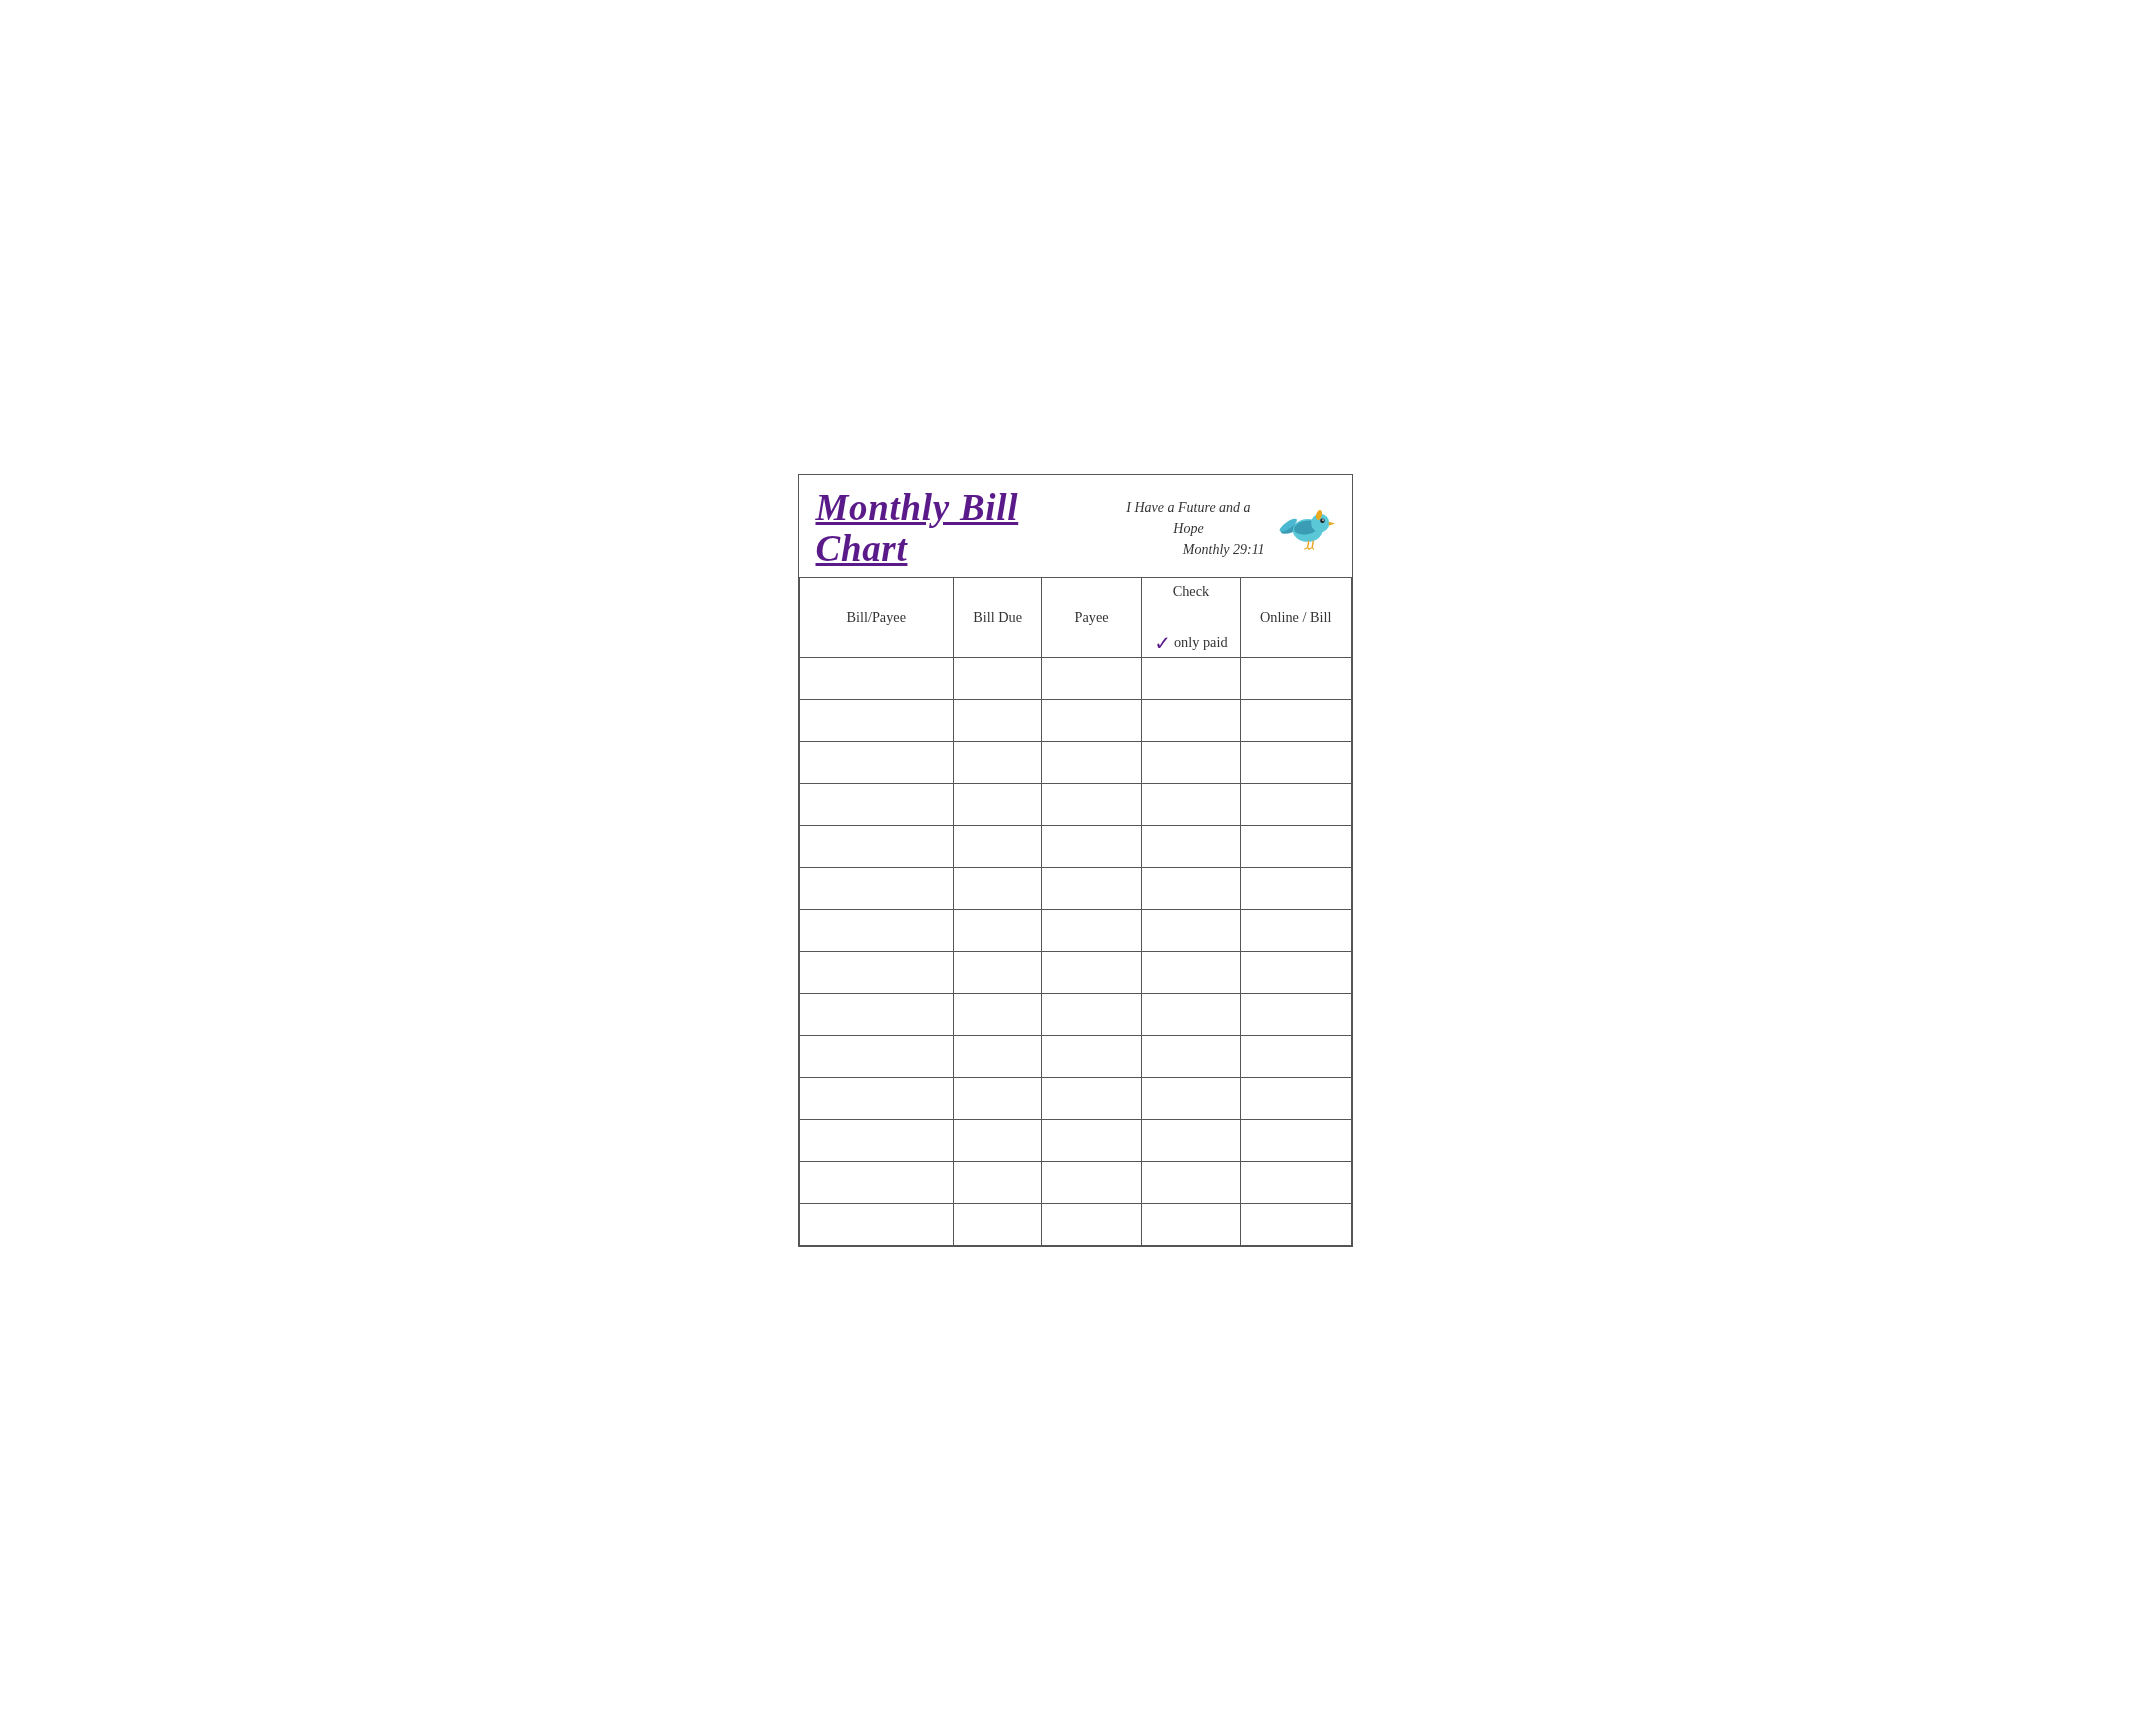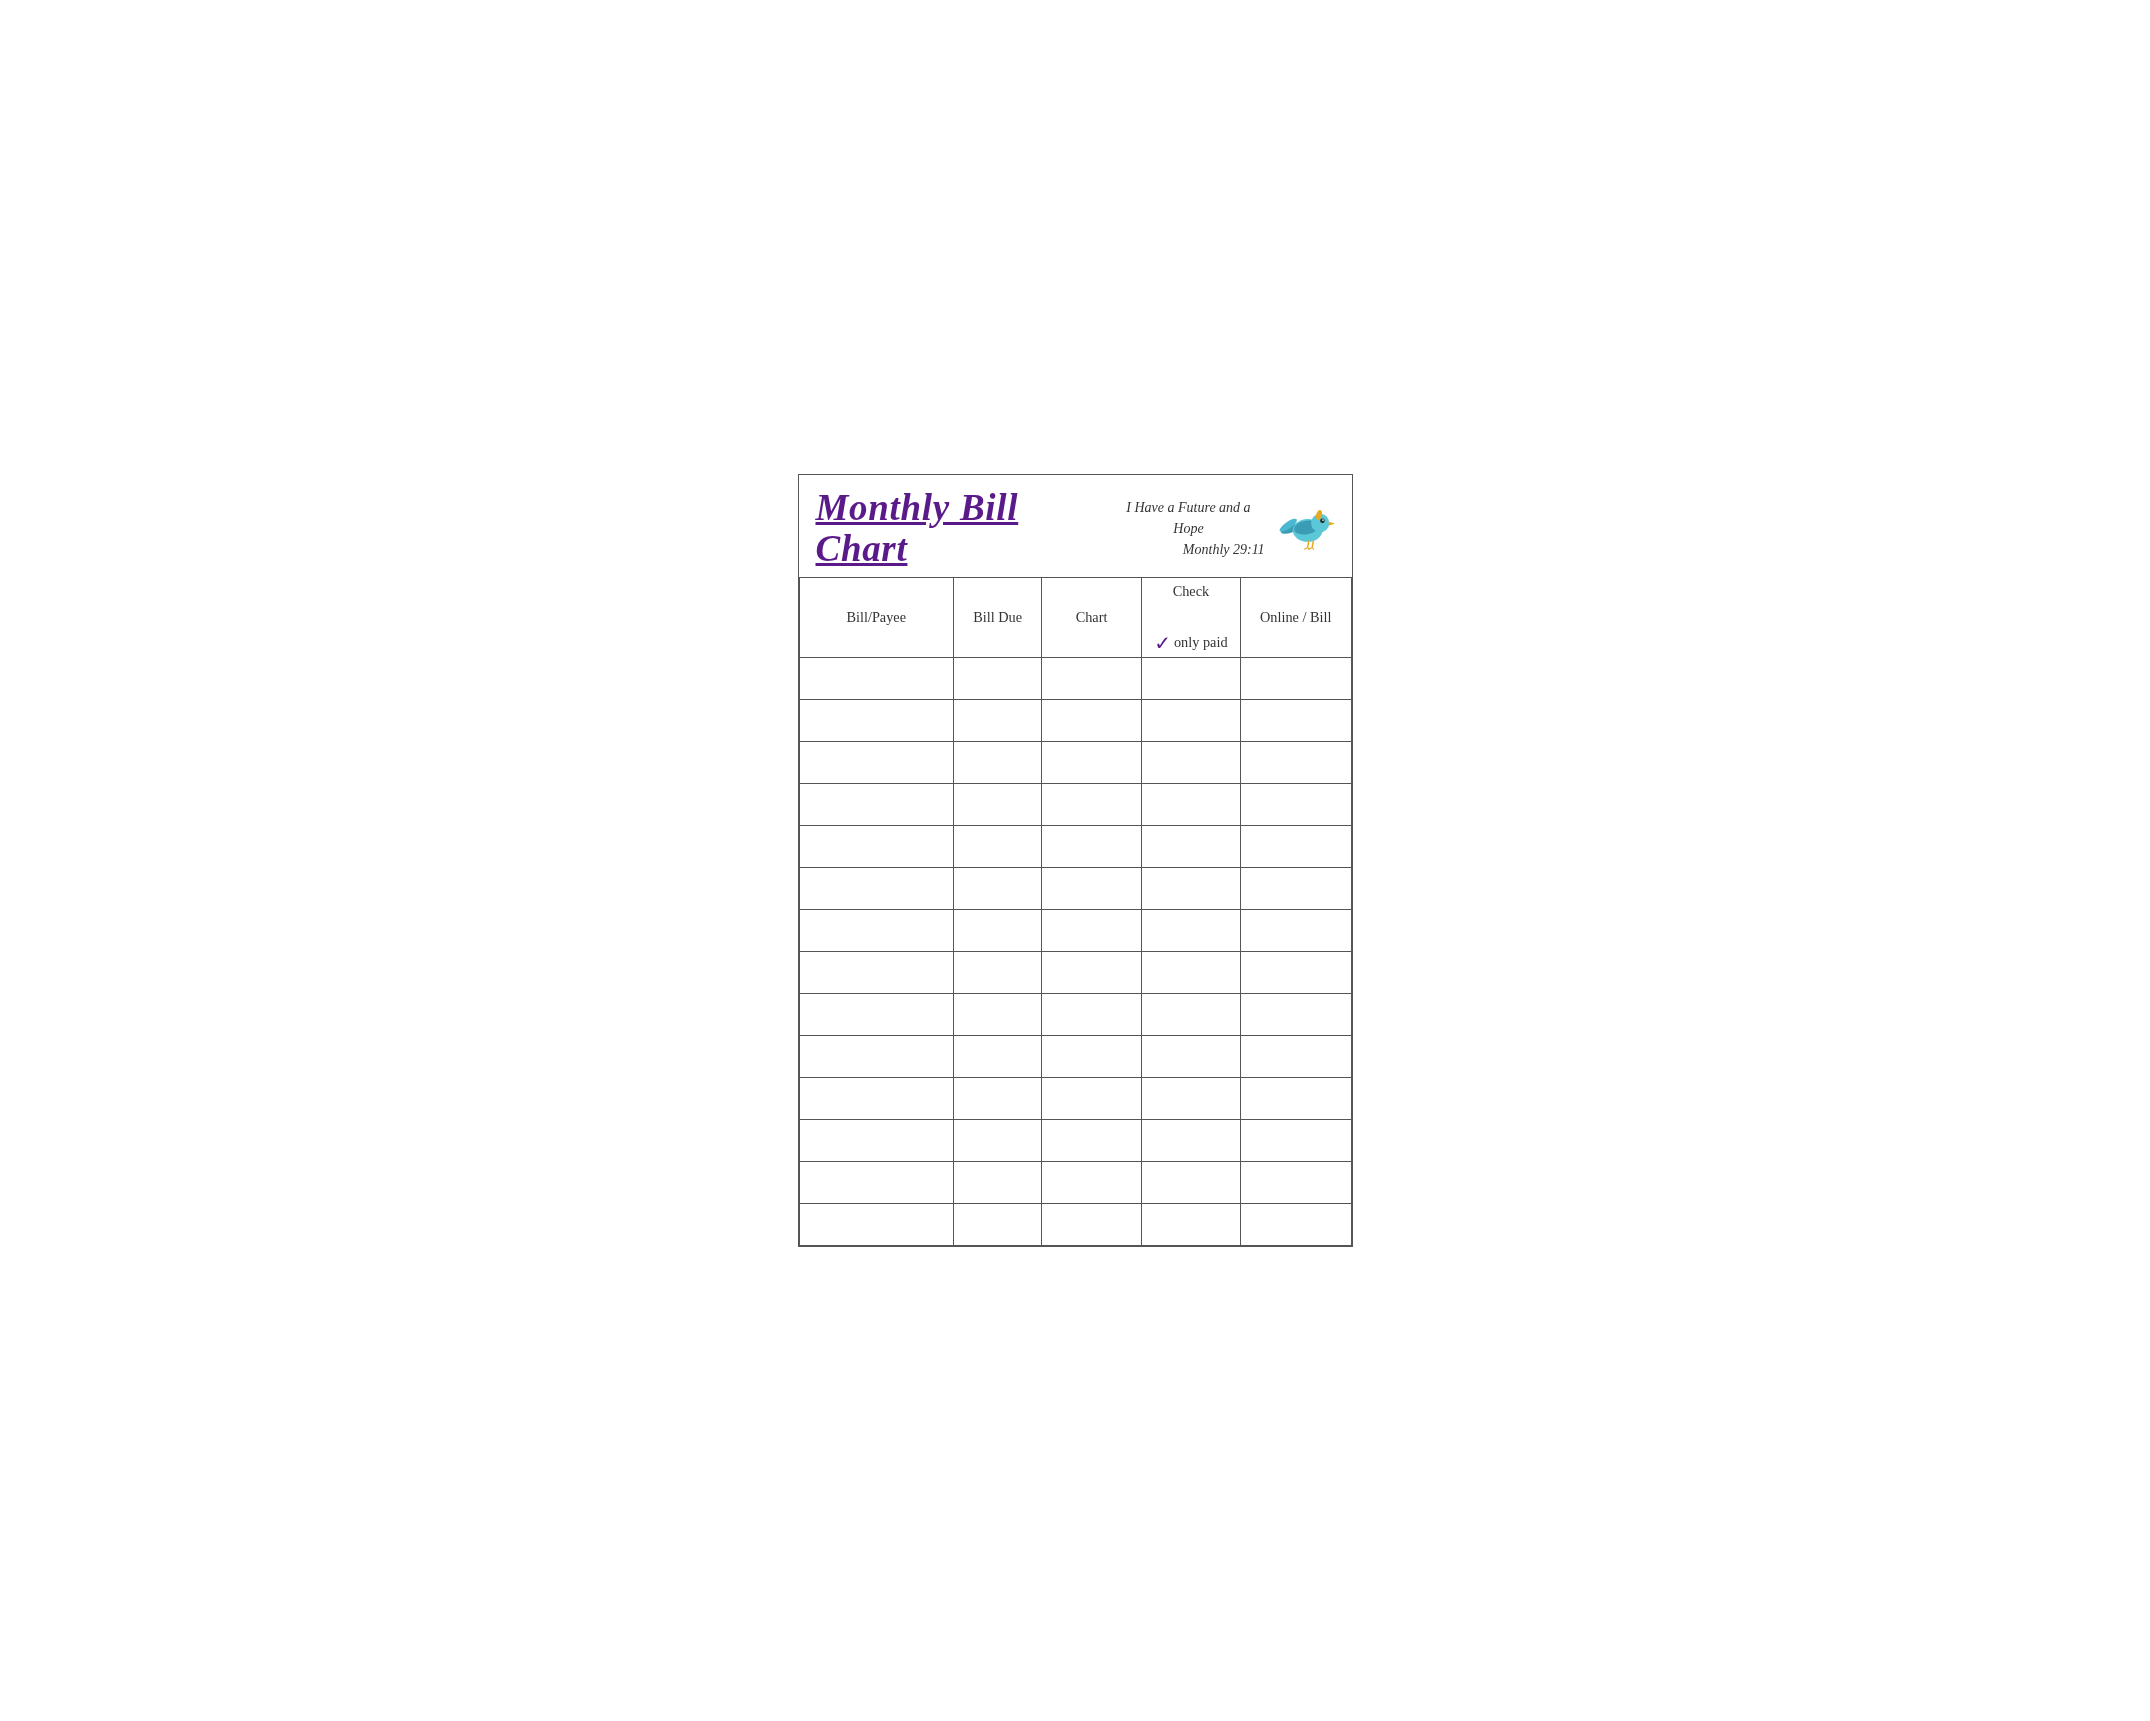--- a/index.html
+++ b/index.html
@@ -205,21 +205,21 @@
   <table class="bill-table">
     <thead>
       <tr>
         <th class="col-bill">
           <span>Bill/Payee</span>
         </th>
         <th class="col-date">
           <span>Bill Due</span>
         </th>
         <th class="col-amount">
-          <span>Chart</span>
+          <span>Payee</span>
         </th>
         <th class="col-check">
           <div class="check-header">
             <span style="display:block;">Check</span>
             <div class="check-label-row">
               <span class="check-mark">✓</span>
               <span>only paid</span>
             </div>
           </div>
         </th>

